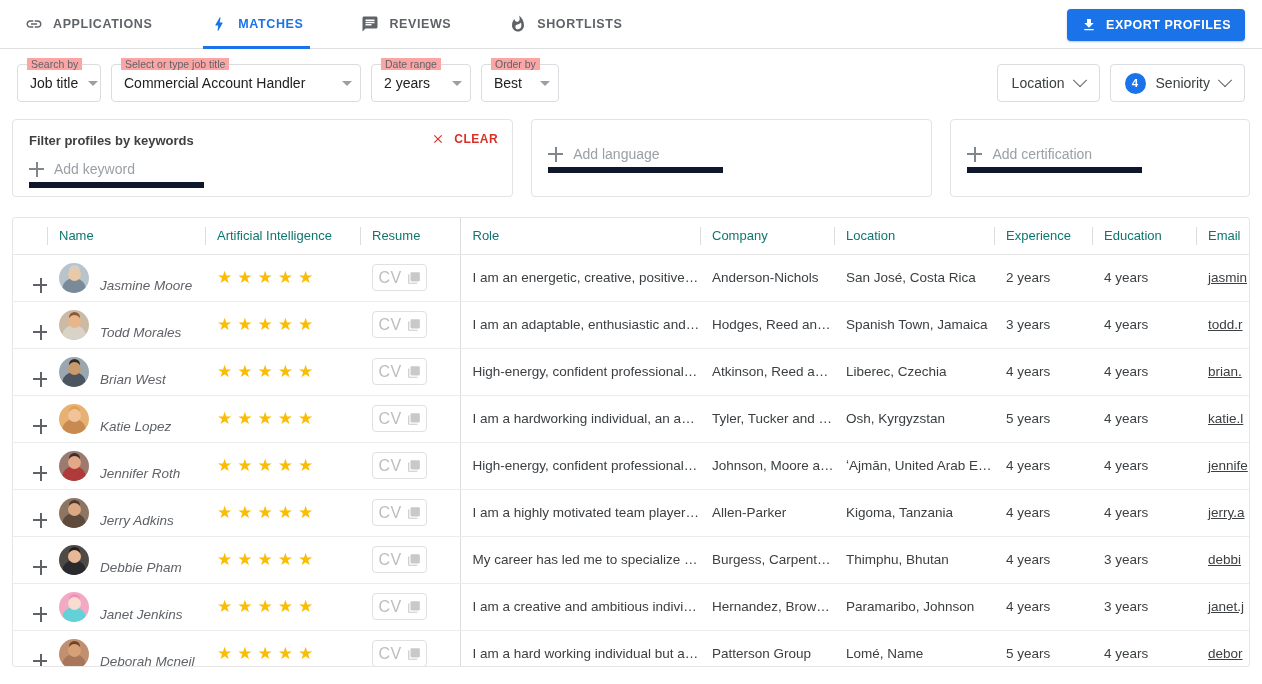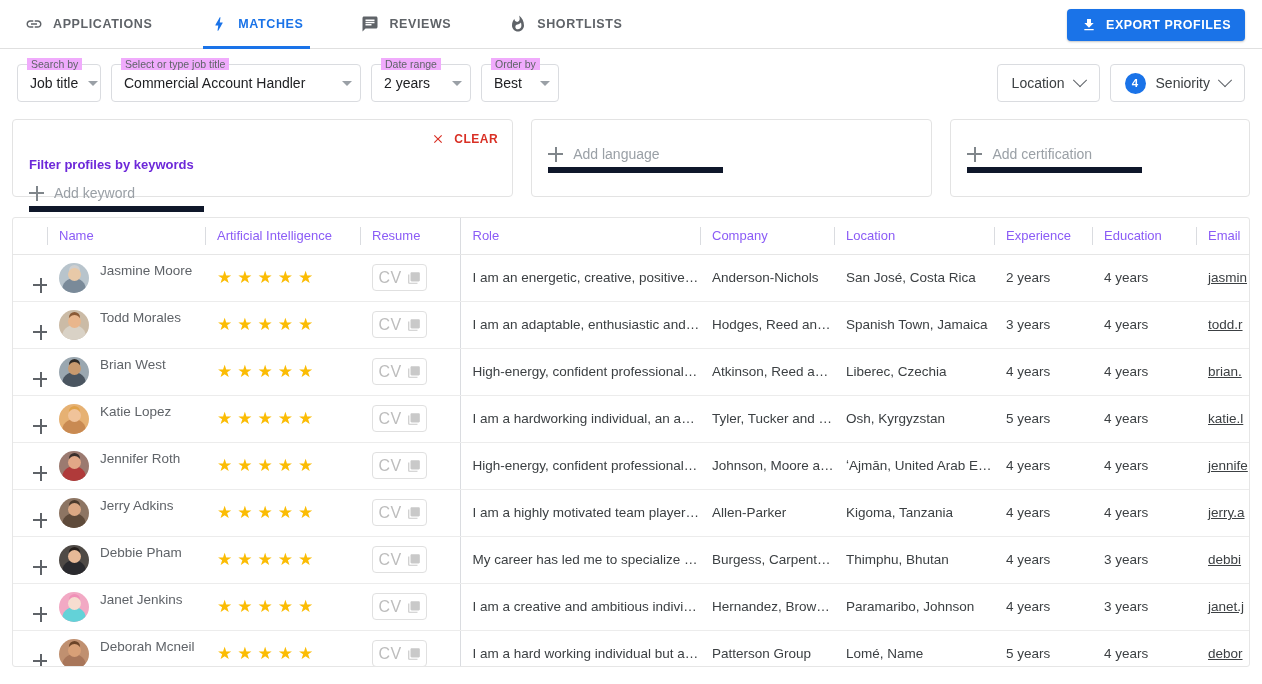--- a/index.html
+++ b/index.html
@@ -85,21 +85,21 @@
     align-items: center;
     padding: 0 8px 0 12px;
     margin-right: 10px;
     background: #fff;
     cursor: pointer;
   }
   .field .legend {
     position: absolute;
     top: -7px;
     left: 9px;
-    background: #f0abfc;
+    background: #fca5a5;
     padding: 0 4px;
     font-size: 10.5px;
     color: #5f6368;
     line-height: 12px;
     white-space: nowrap;
   }
   .field .fval {
     font-size: 14px;
     color: #202124;
     white-space: nowrap;
@@ -172,22 +172,21 @@
     height: 78px;
     padding: 13px 16px 0 16px;
     position: relative;
   }
   .card-kw { width: 502px; }
   .card-lang { width: 402px; }
   .card-cert { width: 300px; }
   .card-title {
     font-size: 13px;
     font-weight: bold;
-    color: #6d28d9;
-    margin-top: 24px;
+    color: #404040;
   }
   .clear-btn {
     position: absolute;
     top: 12px; right: 14px;
     display: flex;
     align-items: center;
     gap: 9px;
     color: #d93025;
     font-size: 12px;
     font-weight: bold;
@@ -227,21 +226,21 @@
   }
   table.grid {
     border-collapse: collapse;
     width: 1238px;
     table-layout: fixed;
   }
   table.grid th {
     height: 36px;
     font-size: 13px;
     font-weight: normal;
-    color: #8b5cf6;
+    color: #0f766e;
     text-align: left;
     padding: 0 0 0 12px;
     border-bottom: 1px solid #e6e6e6;
     vertical-align: middle;
     position: relative;
     white-space: nowrap;
   }
   table.grid th.sep::before {
     content:"";
     position:absolute;
@@ -273,21 +272,21 @@
 
   .expander {
     position: relative;
     width: 15px; height: 15px;
     cursor: pointer;
   }
   .expander::before, .expander::after { content:""; position:absolute; background:#5f6368; }
   .expander::before { left:0; top:6.5px; width:15px; height:2px; }
   .expander::after { top:0; left:6.5px; height:15px; width:2px; }
 
-  .namecell { display: flex; align-items: flex-start; gap: 11px; }
+  .namecell { display: flex; align-items: flex-end; gap: 11px; font-style: italic; }
   .avatar {
     width: 30px; height: 30px;
     border-radius: 50%;
     flex: none;
     overflow: hidden;
     position: relative;
     background: #cfd8dc;
   }
   .avatar .head {
     position:absolute;

